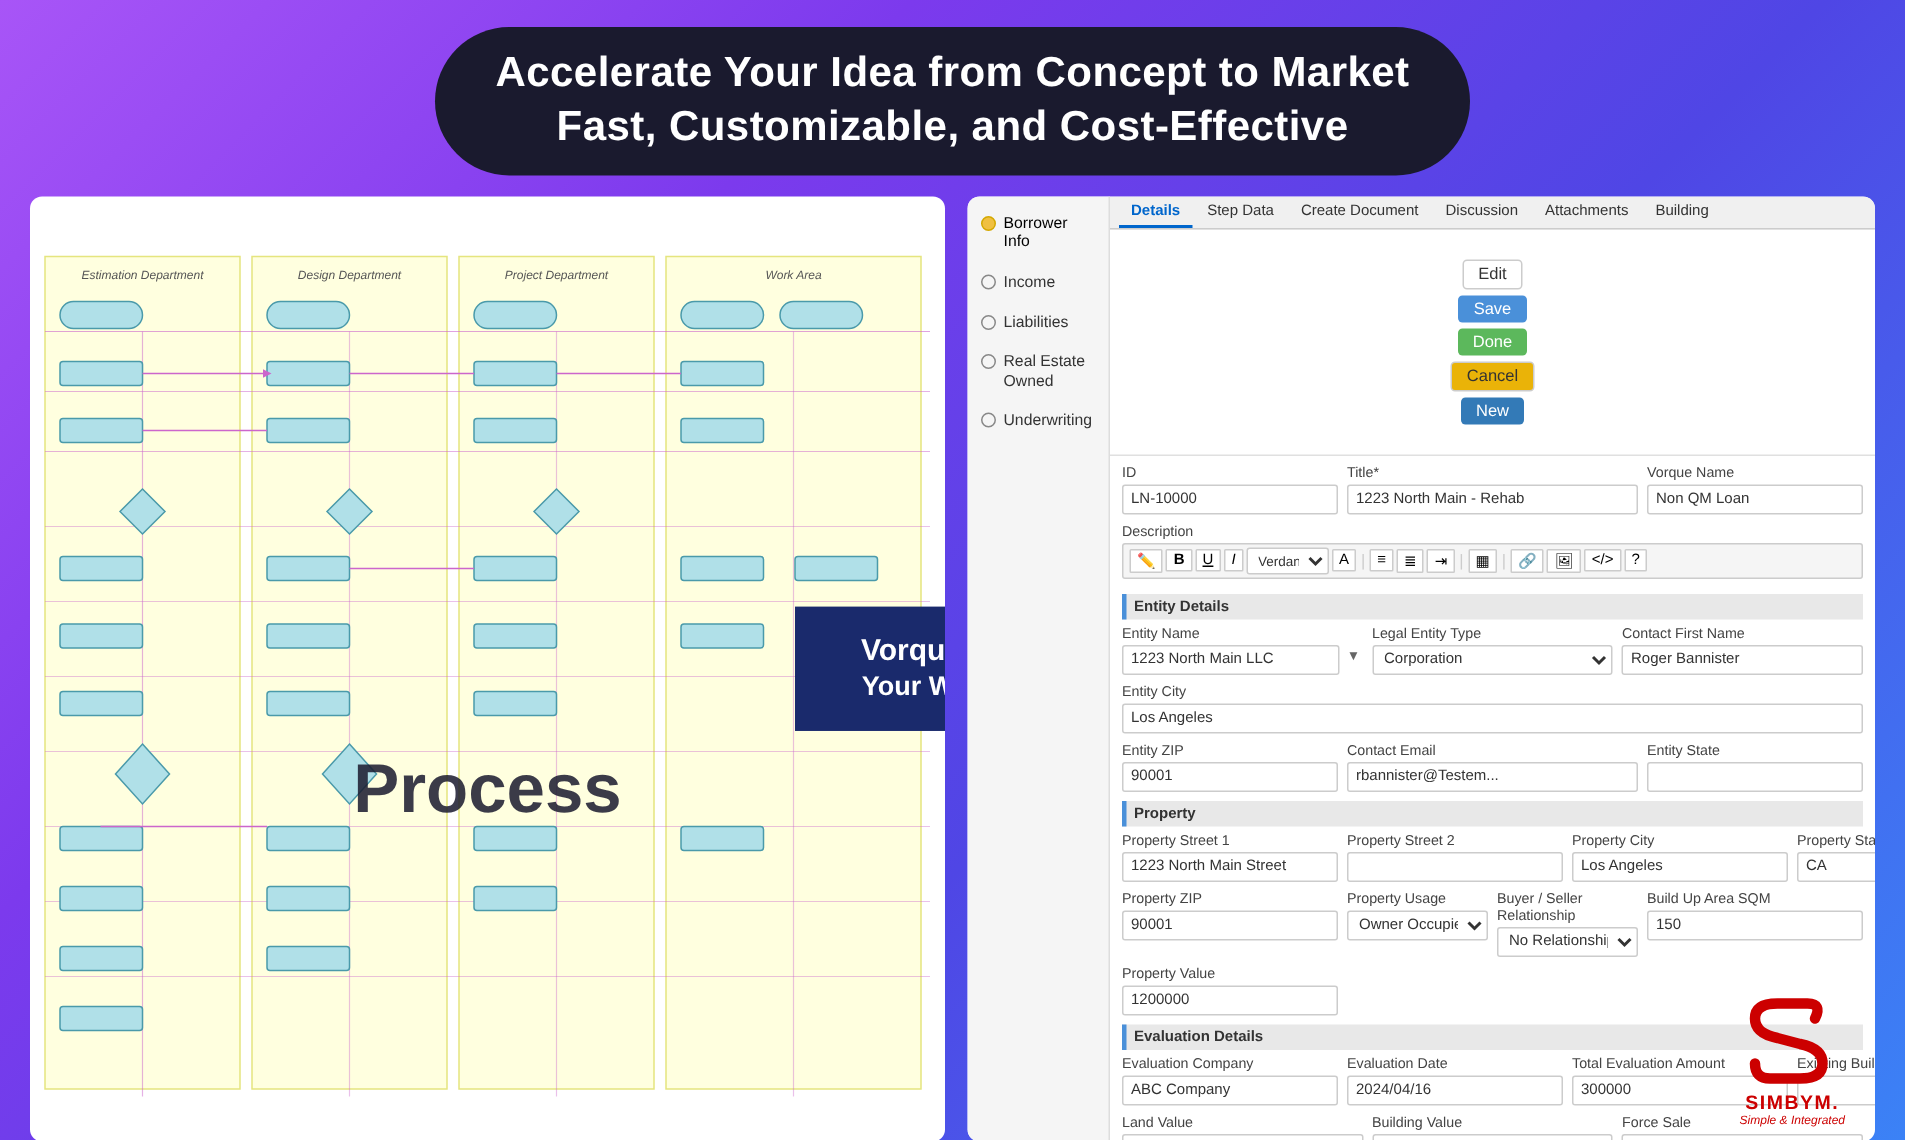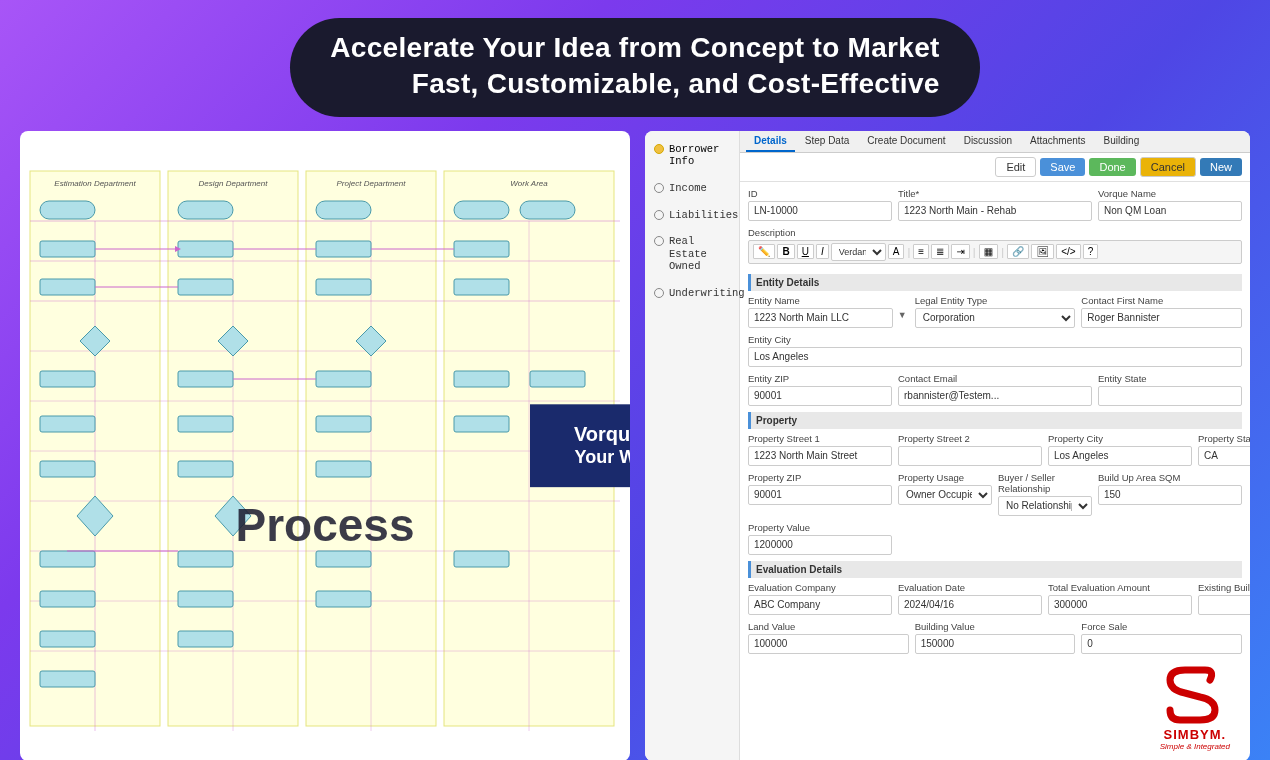--- a/index.html
+++ b/index.html
@@ -22,21 +22,20 @@
       background: #1a1a2e;
       border-radius: 50px;
       padding: 12px 40px 14px;
     }
     .header-title {
       color: #ffffff;
       font-size: 28px;
       font-weight: 900;
       line-height: 1.3;
       letter-spacing: 0.3px;
-      text-align: right;
     }
 
     
     .main-content {
       display: flex;
       flex-direction: row;
       width: 100%;
       height: calc(760px - 120px);
       padding: 0 20px 10px;
       gap: 15px;
@@ -133,21 +132,20 @@
     }
 
     .sidebar-dot.filled {
       background: #f0c040;
       border-color: #d4a800;
     }
 
     .sidebar-item-label {
       font-size: 10.5px;
       line-height: 1.2;
-      font-family: Liberation Mono, monospace;
     }
 
     
     .app-main {
       flex: 1;
       display: flex;
       flex-direction: column;
       overflow: hidden;
     }
 
@@ -175,24 +173,25 @@
       border-bottom: 2px solid #0066cc;
       color: #0066cc;
       font-weight: bold;
     }
 
     
     .toolbar {
       display: flex;
       align-items: center;
       justify-content: flex-end;
-      padding: 4px 8px;
+      padding: 20px 8px;
       gap: 4px;
       flex-shrink: 0;
       border-bottom: 1px solid #e0e0e0;
+      flex-direction: column;
     }
 
     .btn {
       padding: 3px 10px;
       font-size: 11px;
       border: none;
       border-radius: 3px;
       cursor: pointer;
       font-weight: 500;
     }

